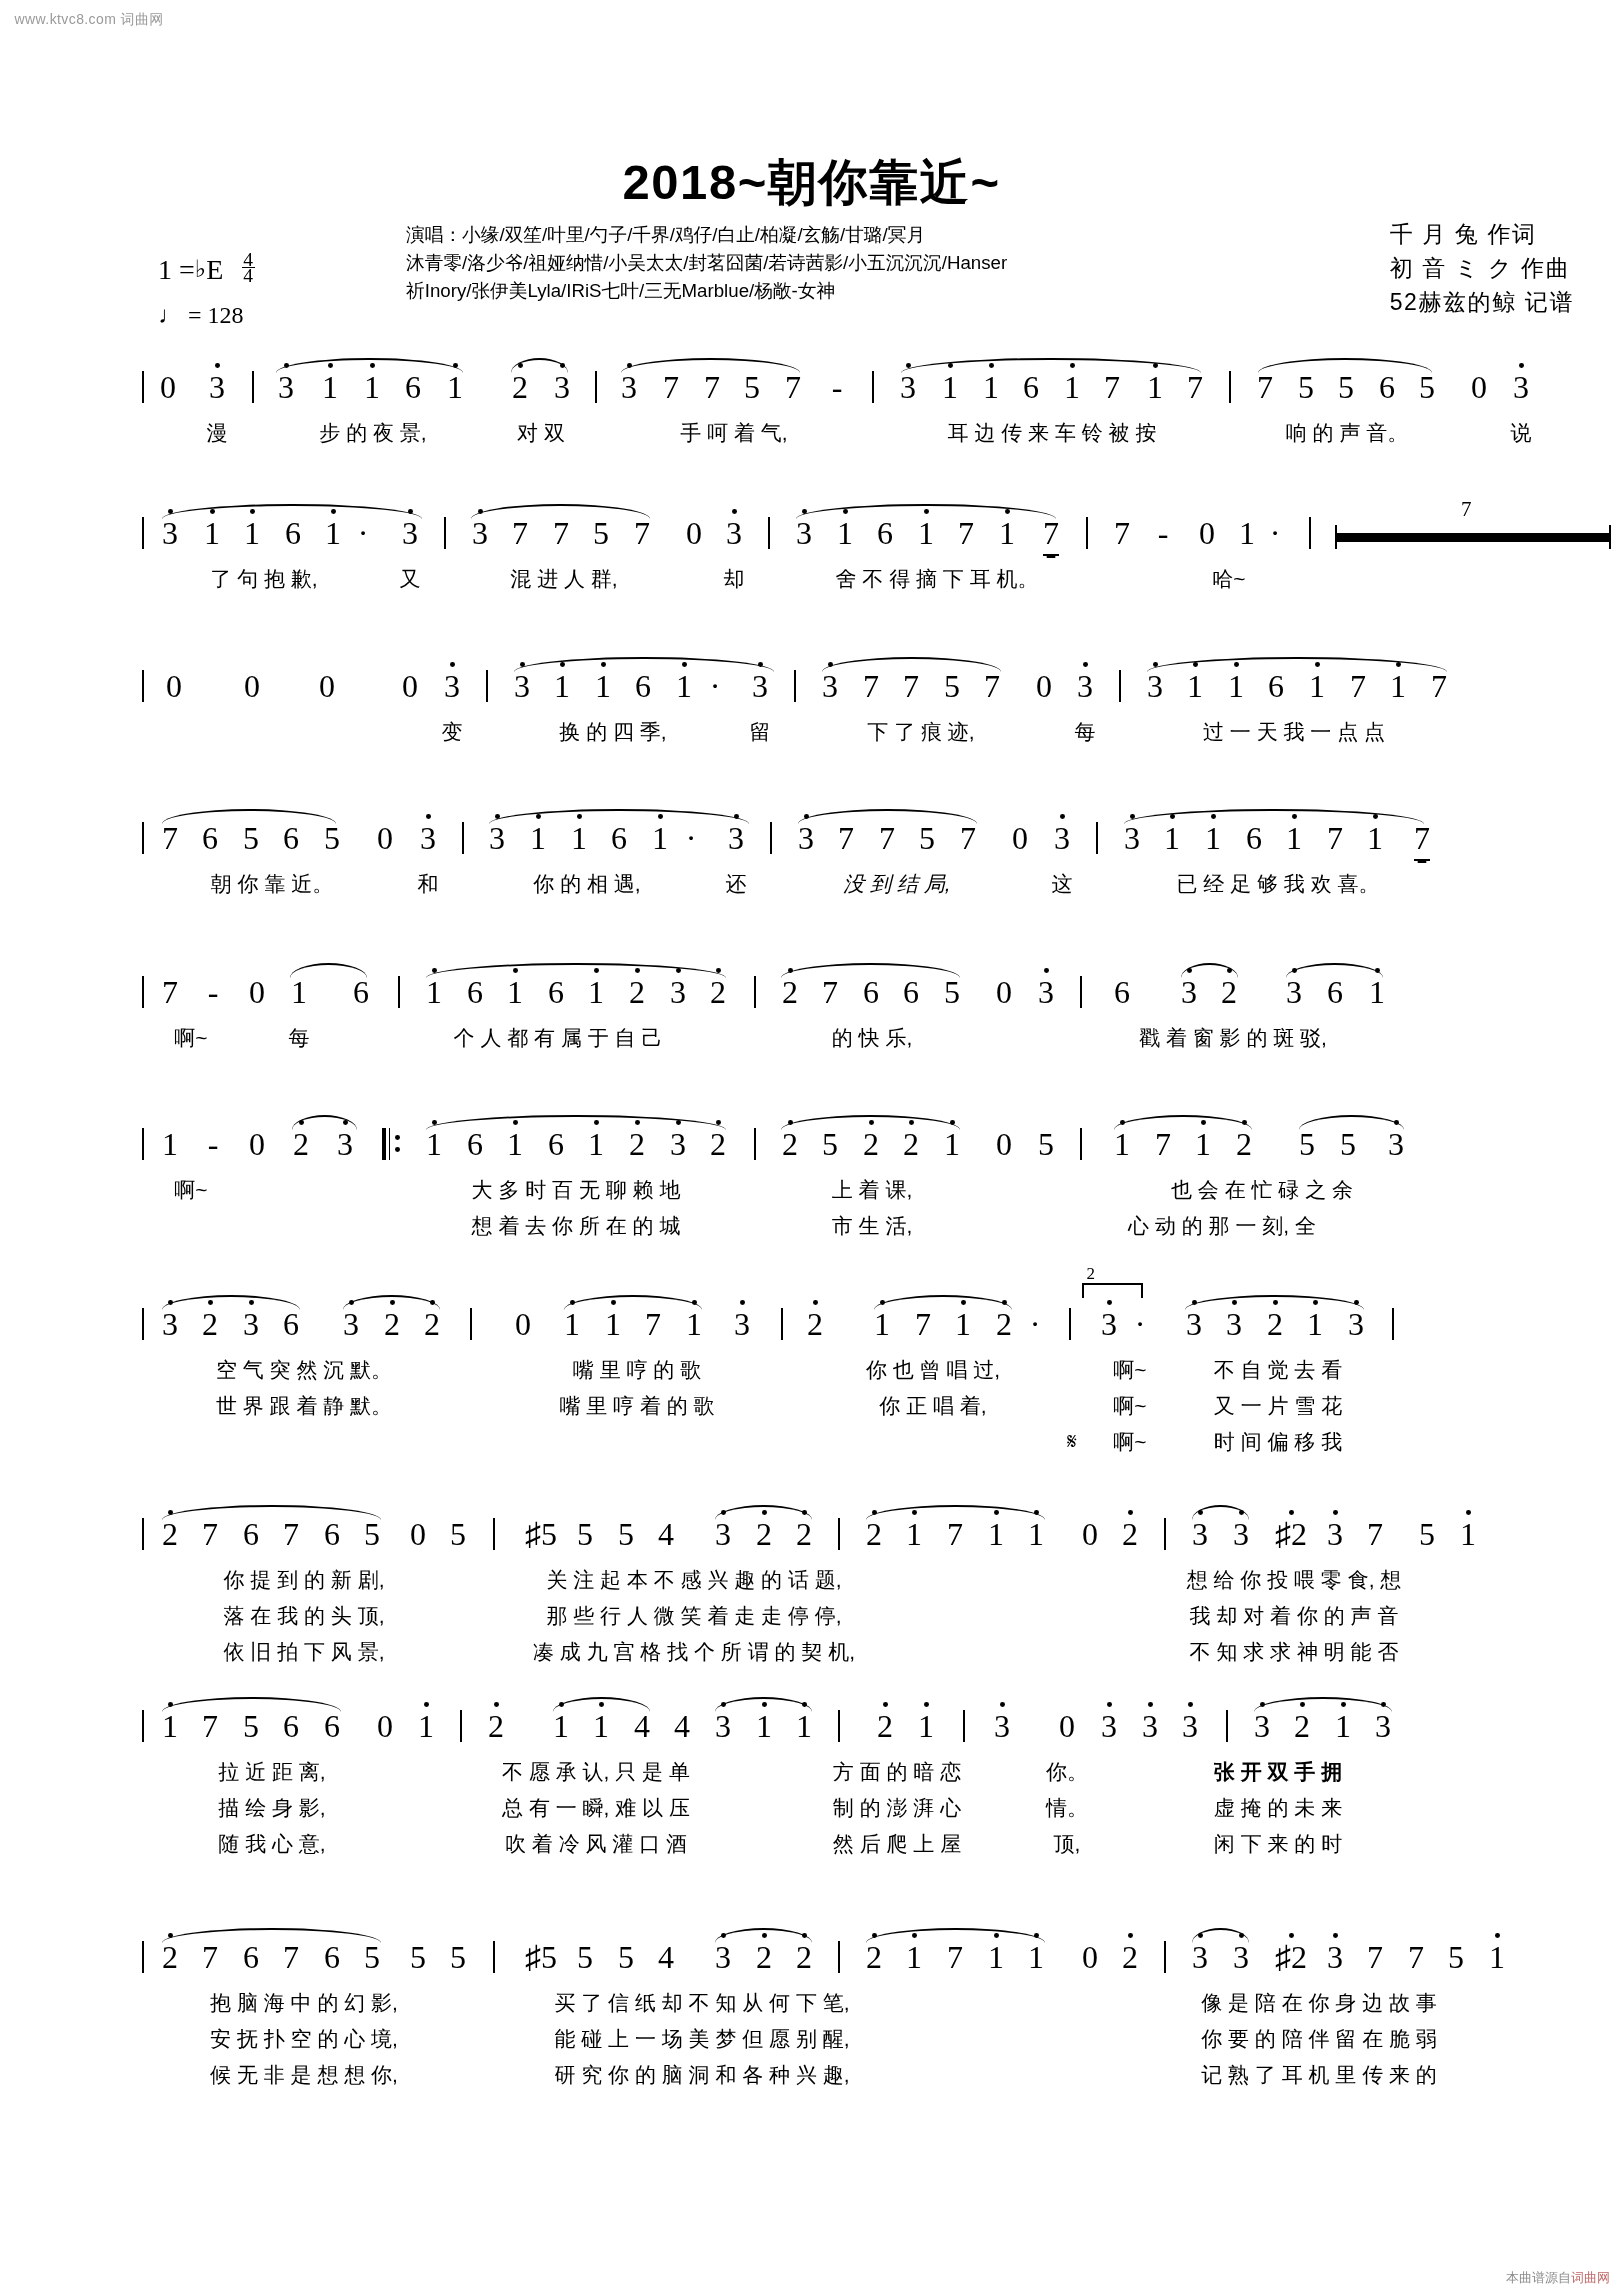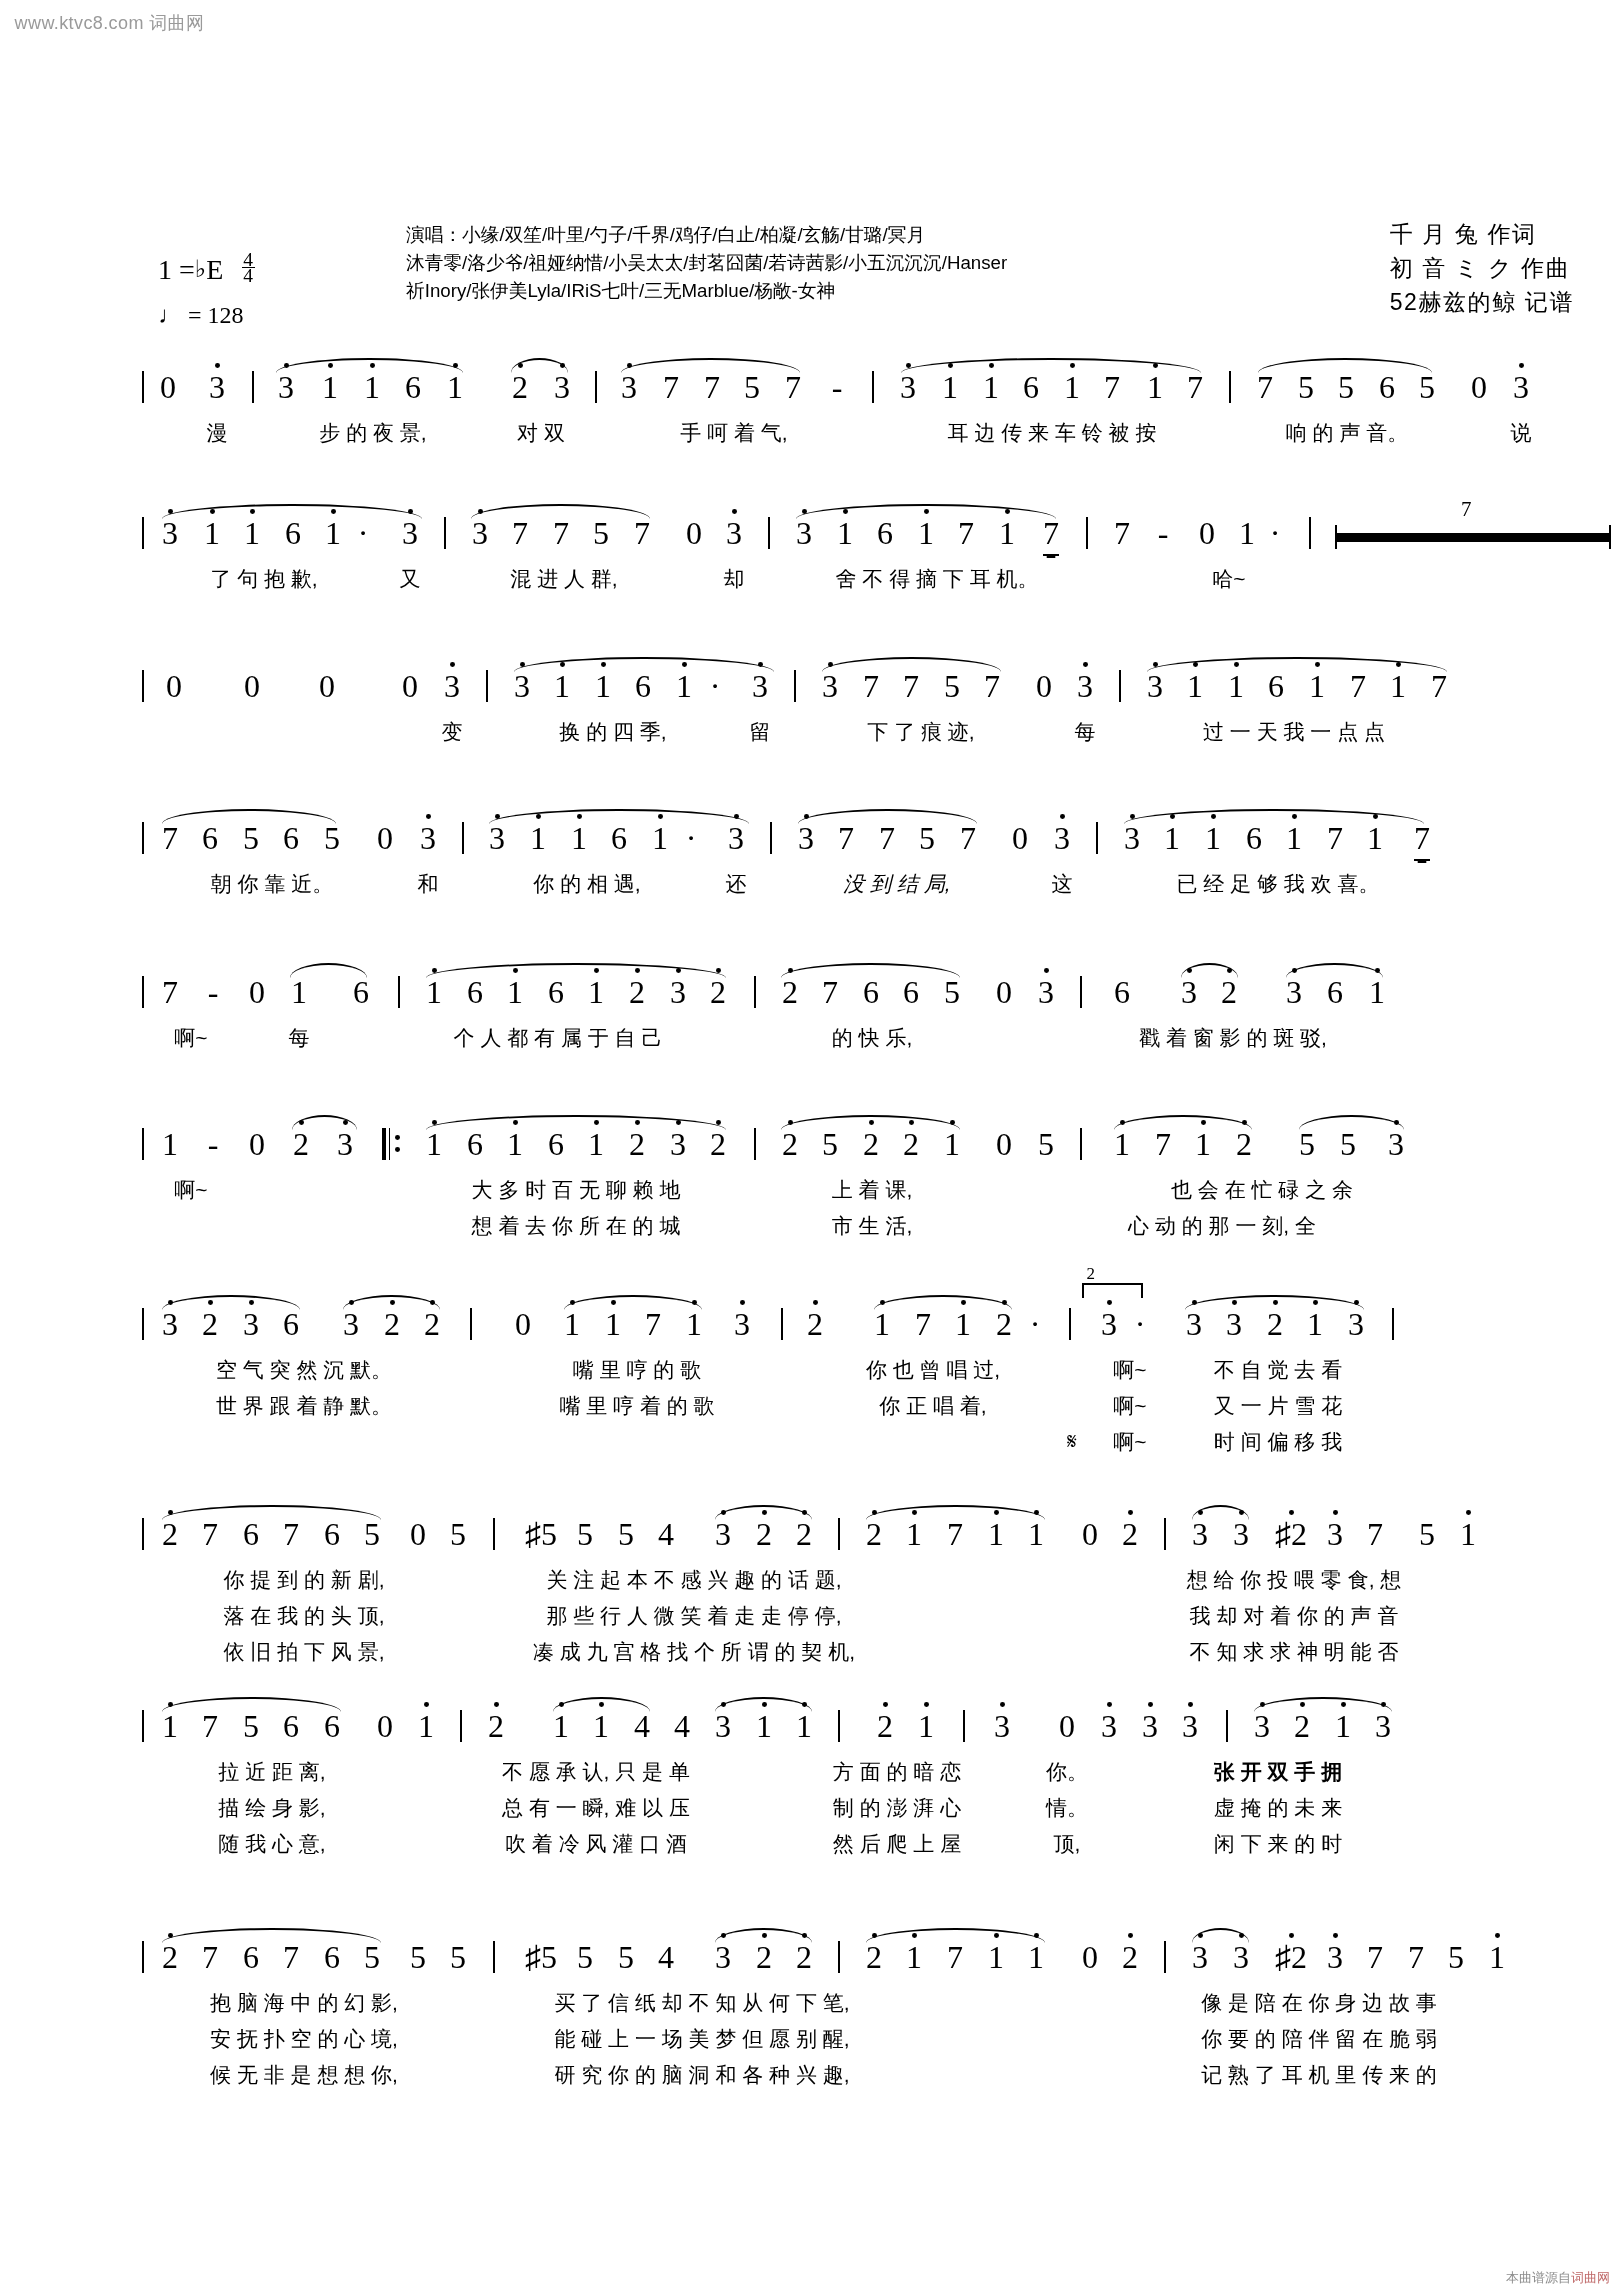--- a/index.html
+++ b/index.html
@@ -17,21 +17,21 @@
   }
   .page {
     position: absolute;
     left: 0; top: 0;
     width: 1623px;
     height: 2295px;
   }
   .watermark-top {
     position: absolute;
     left: 14.6px; top: 11.4px;
-    font-size: 18px;
+    font-size: 14px;
     color: #9a9a9a;
     font-family: "Liberation Sans", sans-serif;
     letter-spacing: 0.4px;
   }
   .watermark-bottom {
     position: absolute;
     right: 13px; bottom: 8px;
     font-size: 13px;
     color: #8d8d8d;
     font-family: "Liberation Sans", sans-serif;
@@ -208,20 +208,21 @@
     font-size: 23px;
   }
 </style>
 </head>
 <body>
 
 <div class="page">
 
   <div class="watermark-top">www.ktvc8.com  词曲网</div>
 
+  <div class="title">2018~朝你靠近~</div>
 
   <div class="singers">
     <div>演唱：小缘/双笙/叶里/勺子/千界/鸡仔/白止/柏凝/玄觞/甘璐/冥月</div>
     <div>沐青零/洛少爷/祖娅纳惜/小吴太太/封茗囧菌/若诗茜影/小五沉沉沉/Hanser</div>
     <div>祈Inory/张伊美Lyla/IRiS七叶/三无Marblue/杨敞-女神</div>
   </div>
 
   <div class="credits">
     <div>千 月 兔 作词</div>
     <div>初 音 ミ ク 作曲</div>

